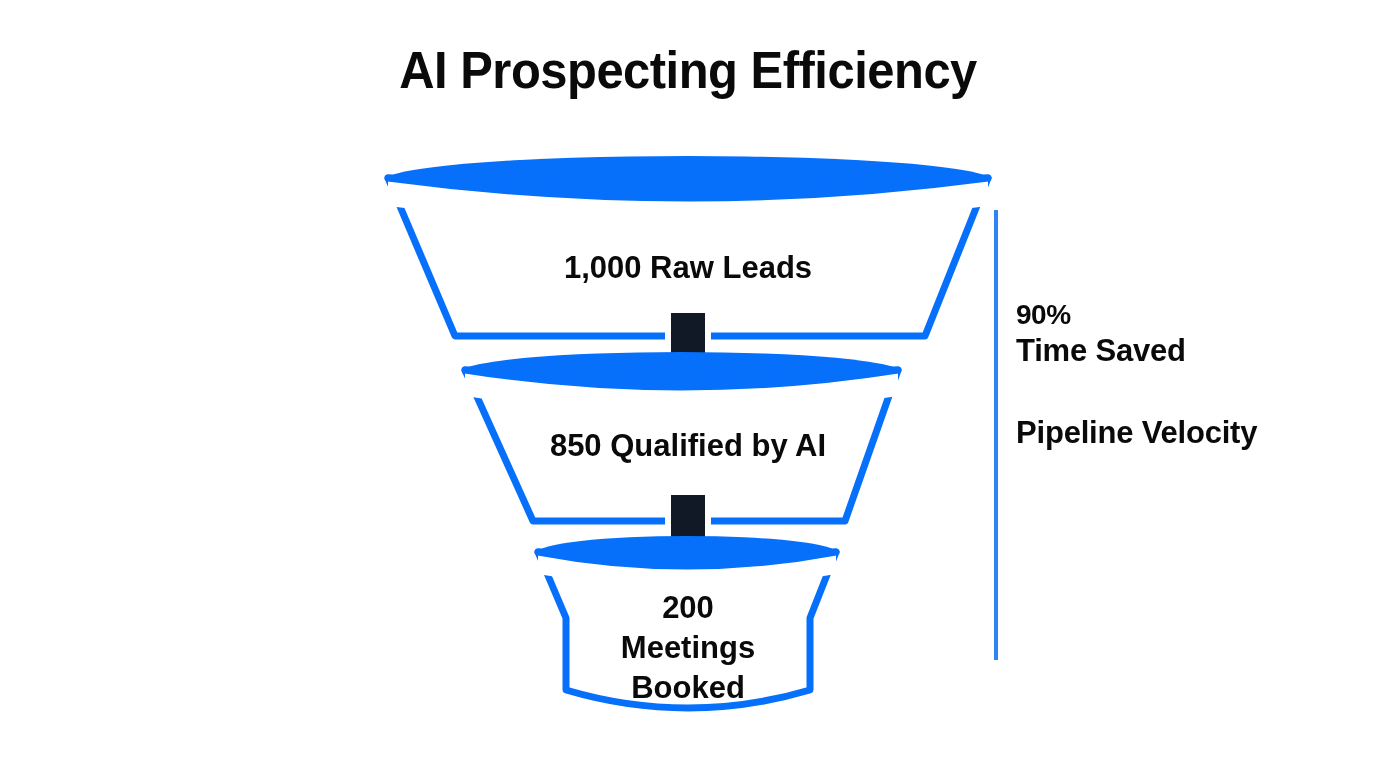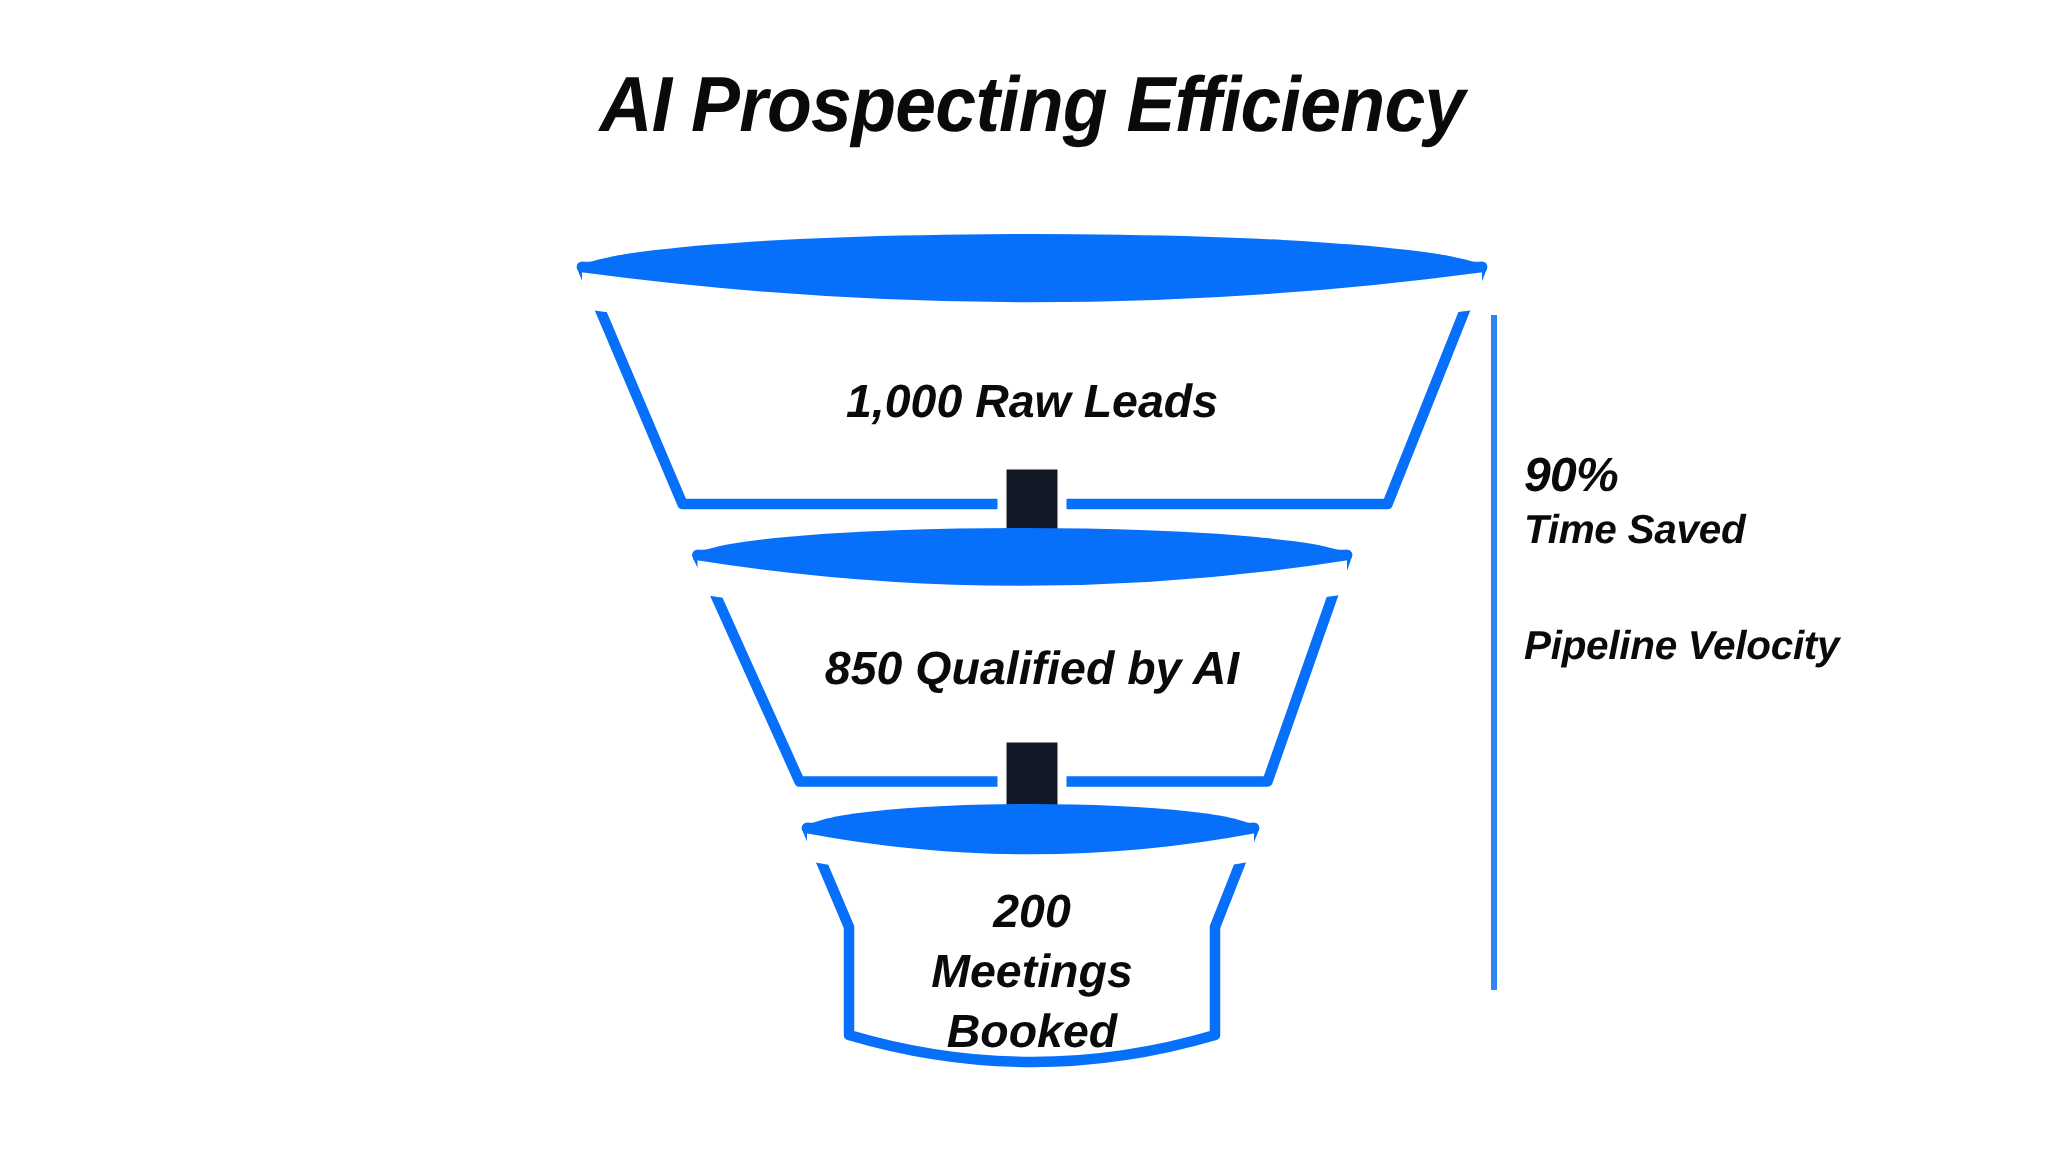--- a/index.html
+++ b/index.html
@@ -13,21 +13,20 @@
     overflow: hidden;
     font-family: "Liberation Sans", sans-serif;
     color: #0b0b0b;
     position: relative;
   }
   .canvas {
     position: absolute;
     inset: 0;
     width: 1376px;
     height: 768px;
-    font-style: italic;
   }
   .title {
     position: absolute;
     top: 40px;
     left: 0;
     width: 1376px;
     text-align: center;
     font-size: 52px;
     font-weight: 700;
     letter-spacing: -0.5px;
@@ -52,28 +51,28 @@
   .stage-label-3 { font-size: 31px; }
 
   .stats {
     position: absolute;
     left: 1016px;
     top: 300px;
     width: 340px;
   }
   .stat-block { margin-bottom: 46px; }
   .stat-value {
-    font-size: 32px;
+    font-size: 28px;
     font-weight: 700;
     line-height: 1.05;
     color: #0a0a0a;
     letter-spacing: -0.5px;
   }
   .stat-label {
-    font-size: 27px;
+    font-size: 31px;
     font-weight: 700;
     line-height: 1.15;
     color: #0a0a0a;
     letter-spacing: -0.2px;
     margin-top: 4px;
   }
 </style>
 </head>
 <body>
 

